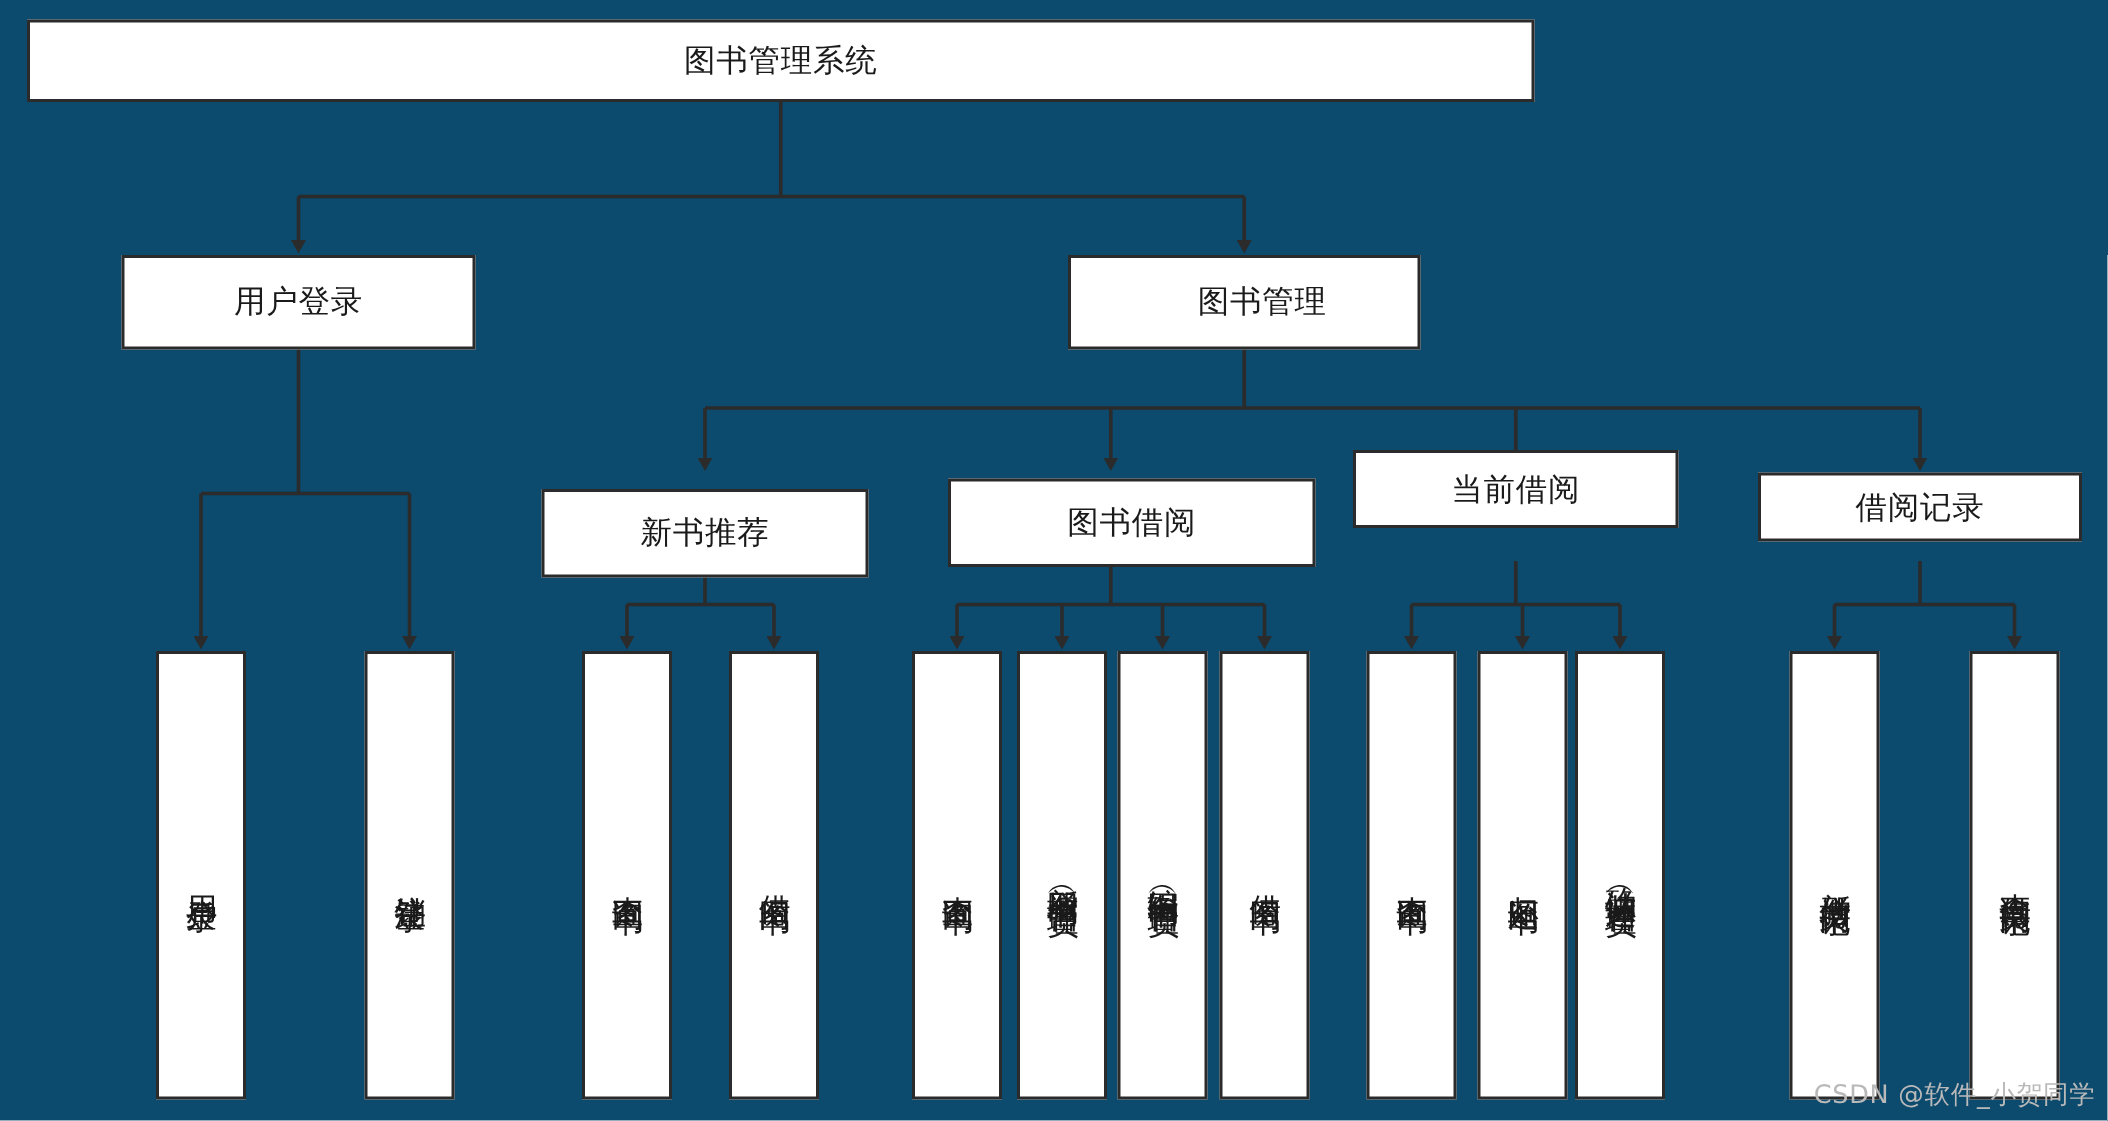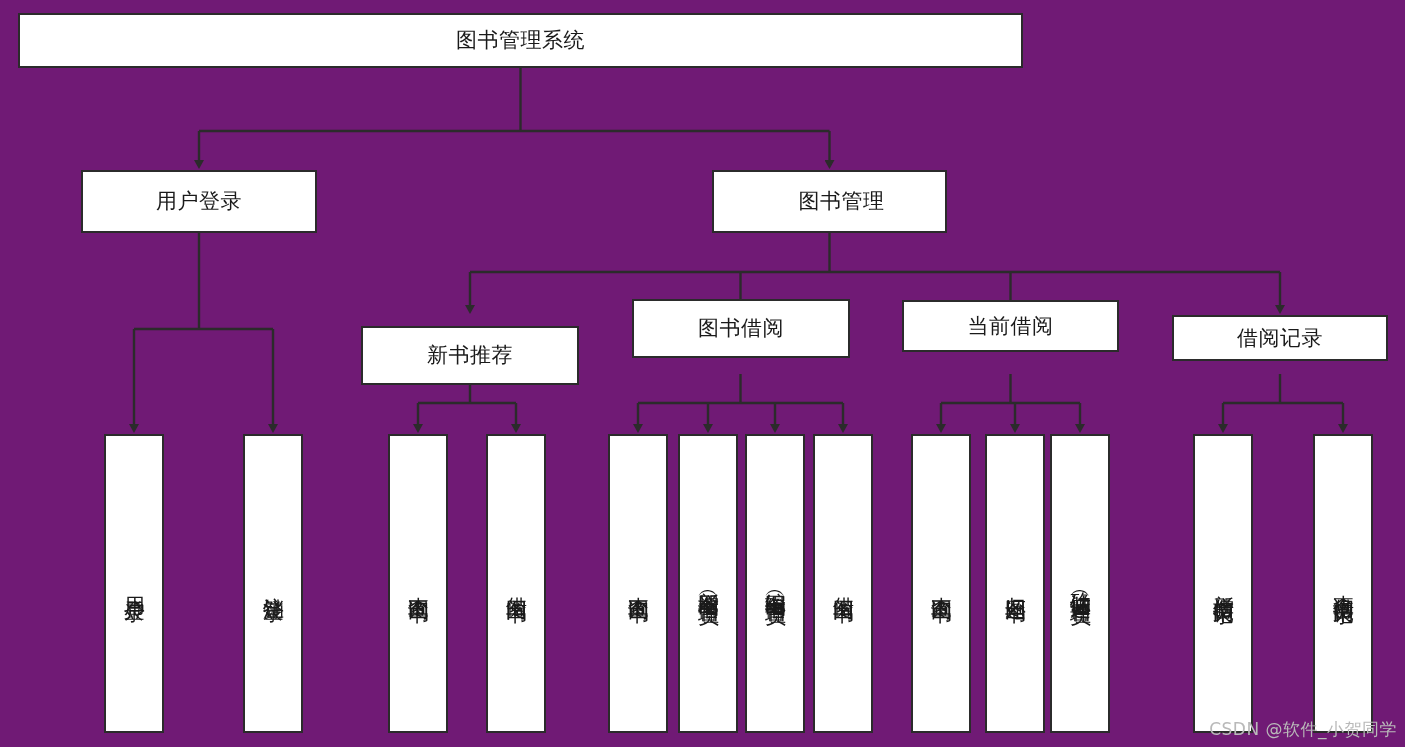--- a/index.html
+++ b/index.html
@@ -7,21 +7,21 @@
     padding: 0;
     background: #ffffff;
   }
   body {
     font-family: "DejaVu Sans", "Liberation Sans", sans-serif;
   }
   #canvas {
     position: relative;
     width: 1405px;
     height: 747px;
-    background: #701a75;
+    background: #0c4a6e;
     overflow: hidden;
   }
   #edges {
     position: absolute;
     left: 0;
     top: 0;
     width: 1405px;
     height: 747px;
   }
   .node {
@@ -119,21 +119,21 @@
       </div>
       <div class="node horizontal" style="left: 81px; top: 170px; width: 236px; height: 63px;">
         <span class="label">用户登录</span>
       </div>
       <div class="node horizontal" style="left: 712px; top: 170px; width: 235px; height: 63px; padding-left: 24px;">
         <span class="label">图书管理</span>
       </div>
       <div class="node horizontal" style="left: 361px; top: 326px; width: 218px; height: 59px;">
         <span class="label">新书推荐</span>
       </div>
-      <div class="node horizontal" style="left: 632px; top: 299px; width: 218px; height: 59px;">
+      <div class="node horizontal" style="left: 632px; top: 319px; width: 245px; height: 59px;">
         <span class="label">图书借阅</span>
       </div>
       <div class="node horizontal" style="left: 902px; top: 300px; width: 217px; height: 52px;">
         <span class="label">当前借阅</span>
       </div>
       <div class="node horizontal" style="left: 1172px; top: 315px; width: 216px; height: 46px;">
         <span class="label">借阅记录</span>
       </div>
       <div class="node vertical" style="left: 104px; top: 434px; width: 60px; height: 299px;">
         <span class="label">用户登录</span>

